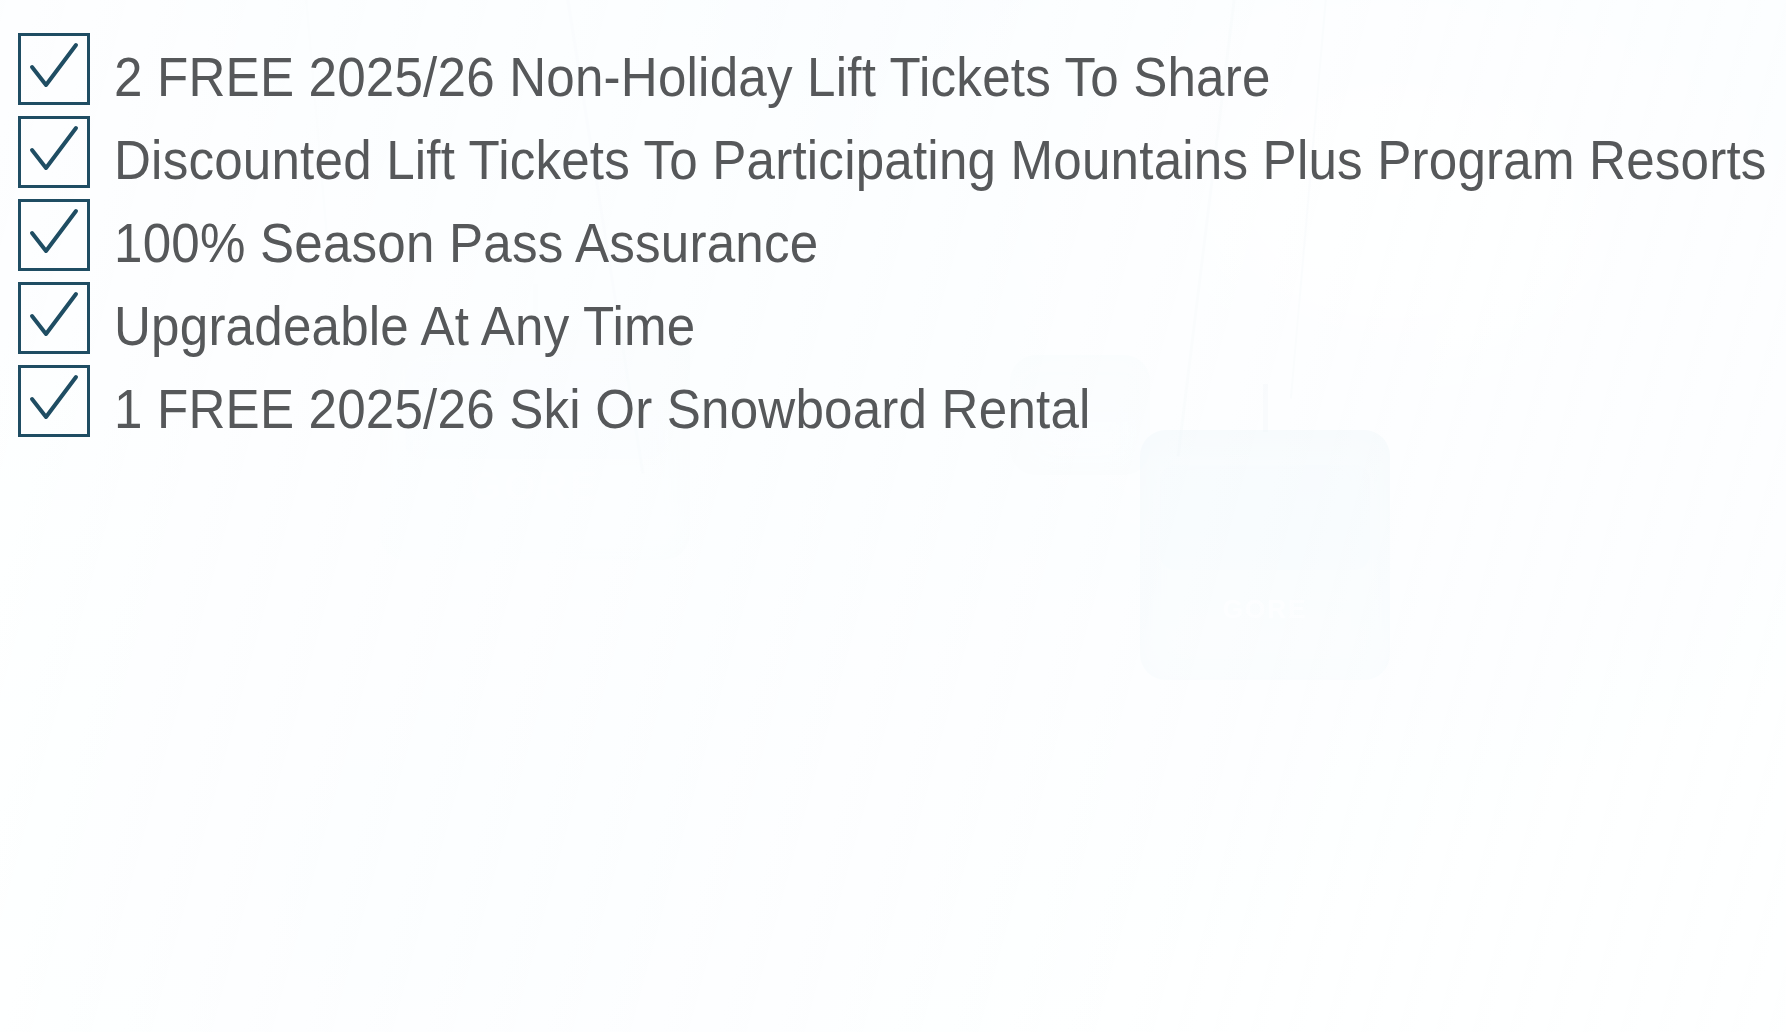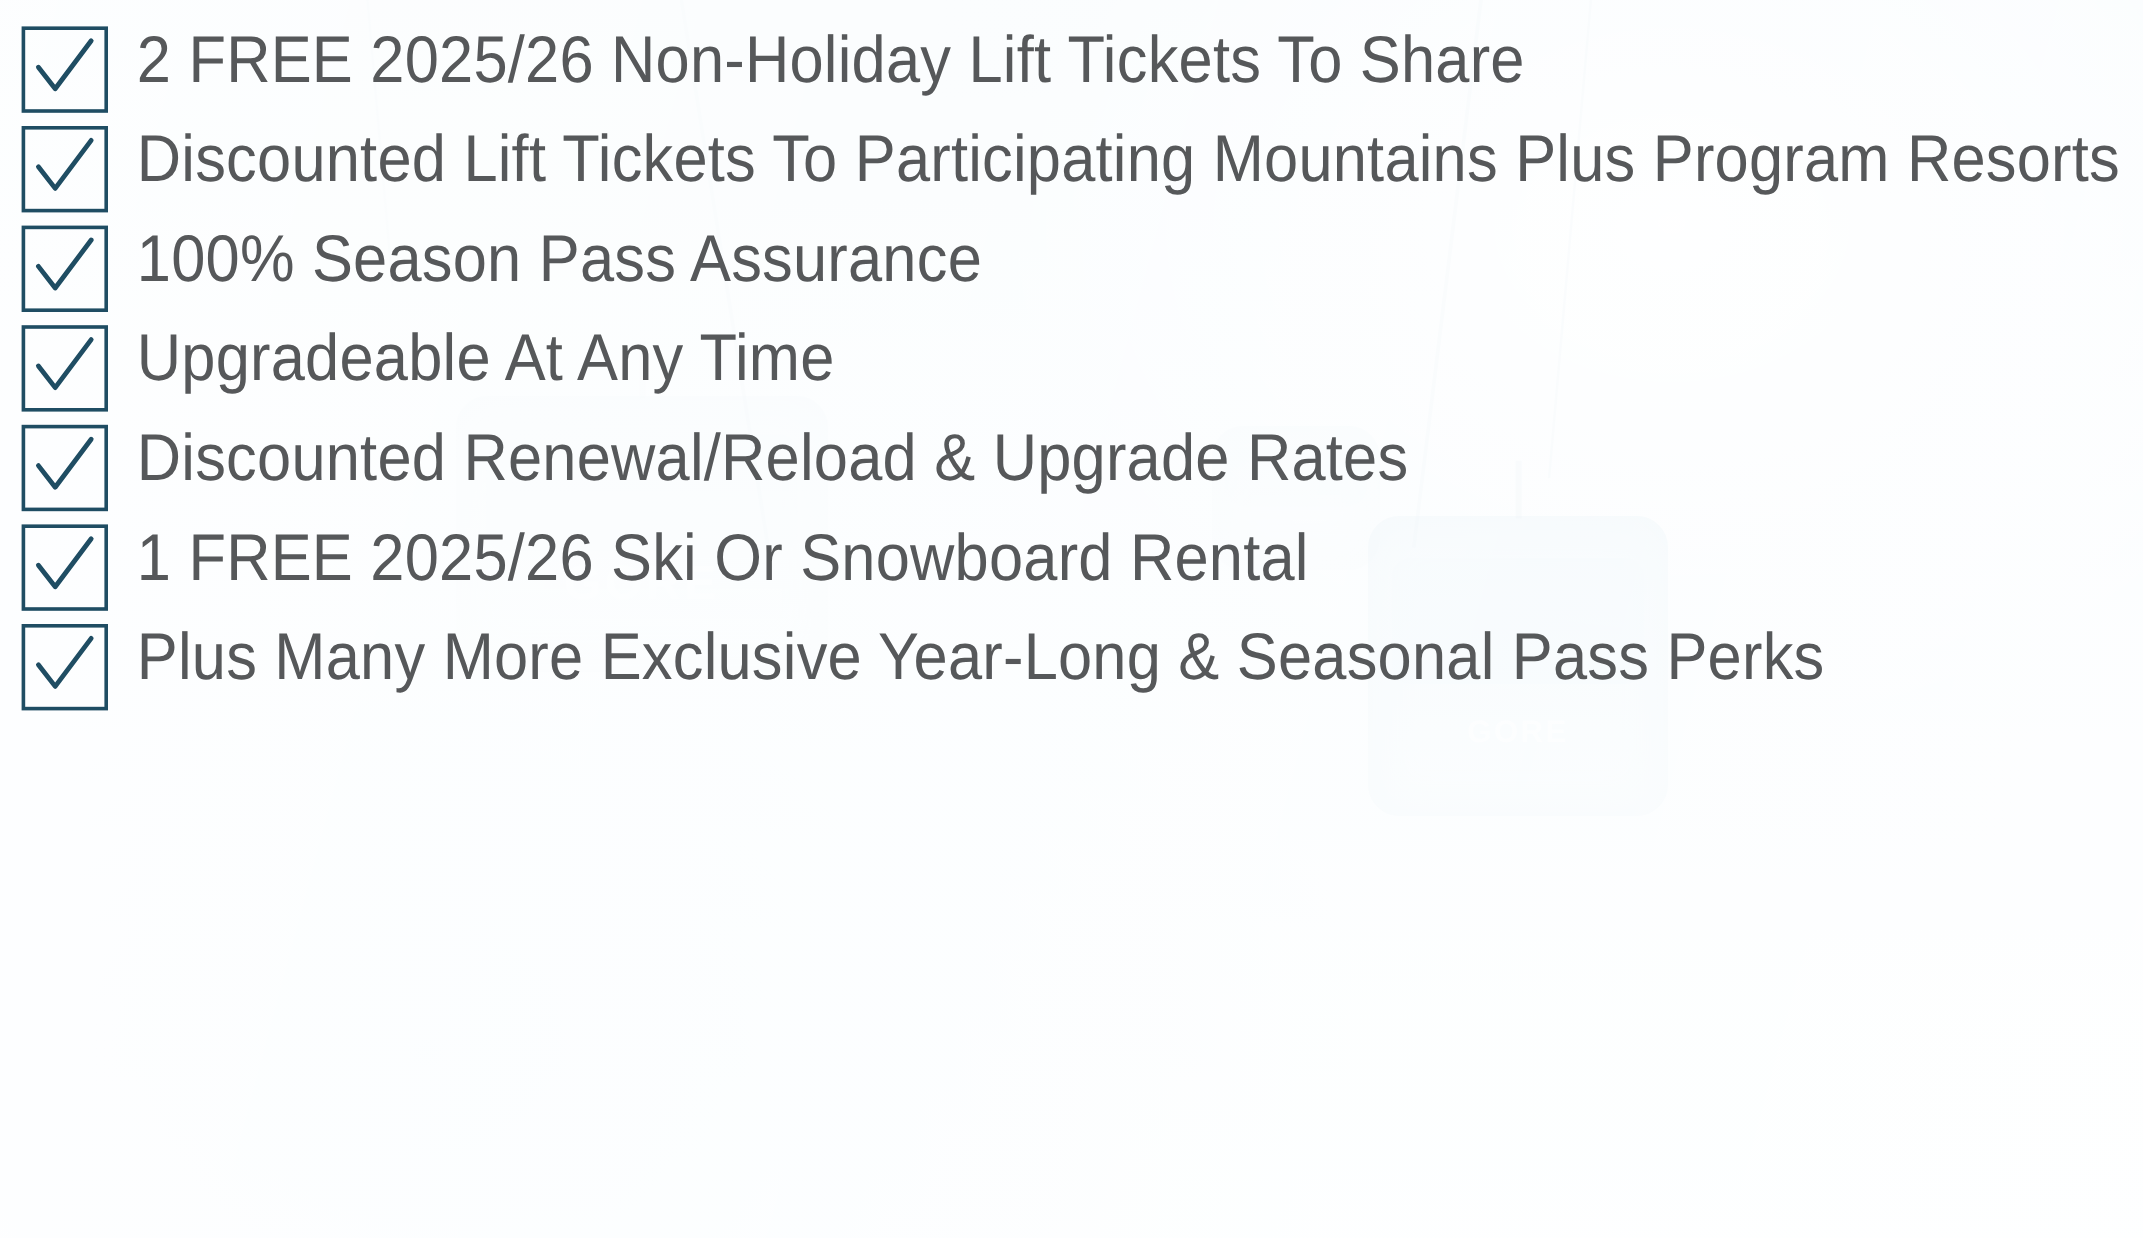--- a/index.html
+++ b/index.html
@@ -103,21 +103,21 @@
   }
 
   
   .list {
     position: relative;
     z-index: 5;
     padding: 22px 0 0 18px;
   }
   .row {
     display: flex;
-    align-items: flex-start;
+    align-items: flex-end;
     height: 83px;
   }
   .checkbox {
     flex: 0 0 auto;
     width: 66px;
     height: 66px;
     border: 3px solid #1f4d63;
     position: relative;
     margin-right: 24px;
     background: transparent;
@@ -208,44 +208,28 @@
 
     <div class="row">
       <span class="checkbox">
         <svg viewBox="0 0 56 56" aria-hidden="true">
             <path d="M6 26 L20 44 L50 4" fill="none" stroke="#1f4d63" stroke-width="4" stroke-linecap="round" stroke-linejoin="round"></path>
           </svg>
       </span>
       <span class="row-label">Upgradeable At Any Time</span>
     </div>
 
-    <div class="row">
-      <span class="checkbox">
-        <svg viewBox="0 0 56 56" aria-hidden="true">
-            <path d="M6 26 L20 44 L50 4" fill="none" stroke="#1f4d63" stroke-width="4" stroke-linecap="round" stroke-linejoin="round"></path>
-          </svg>
-      </span>
-      <span class="row-label">Discounted Renewal/Reload &amp; Upgrade Rates</span>
-    </div>
 
     <div class="row">
       <span class="checkbox">
         <svg viewBox="0 0 56 56" aria-hidden="true">
             <path d="M6 26 L20 44 L50 4" fill="none" stroke="#1f4d63" stroke-width="4" stroke-linecap="round" stroke-linejoin="round"></path>
           </svg>
       </span>
       <span class="row-label">1 FREE 2025/26 Ski Or Snowboard Rental</span>
     </div>
 
 
 
 
-    <div class="row">
-      <span class="checkbox">
-        <svg viewBox="0 0 56 56" aria-hidden="true">
-            <path d="M6 26 L20 44 L50 4" fill="none" stroke="#1f4d63" stroke-width="4" stroke-linecap="round" stroke-linejoin="round"></path>
-          </svg>
-      </span>
-      <span class="row-label">Plus Many More Exclusive Year-Long &amp; Seasonal Pass Perks</span>
-    </div>
 
   </div>
 </div>
 
 </body></html>

